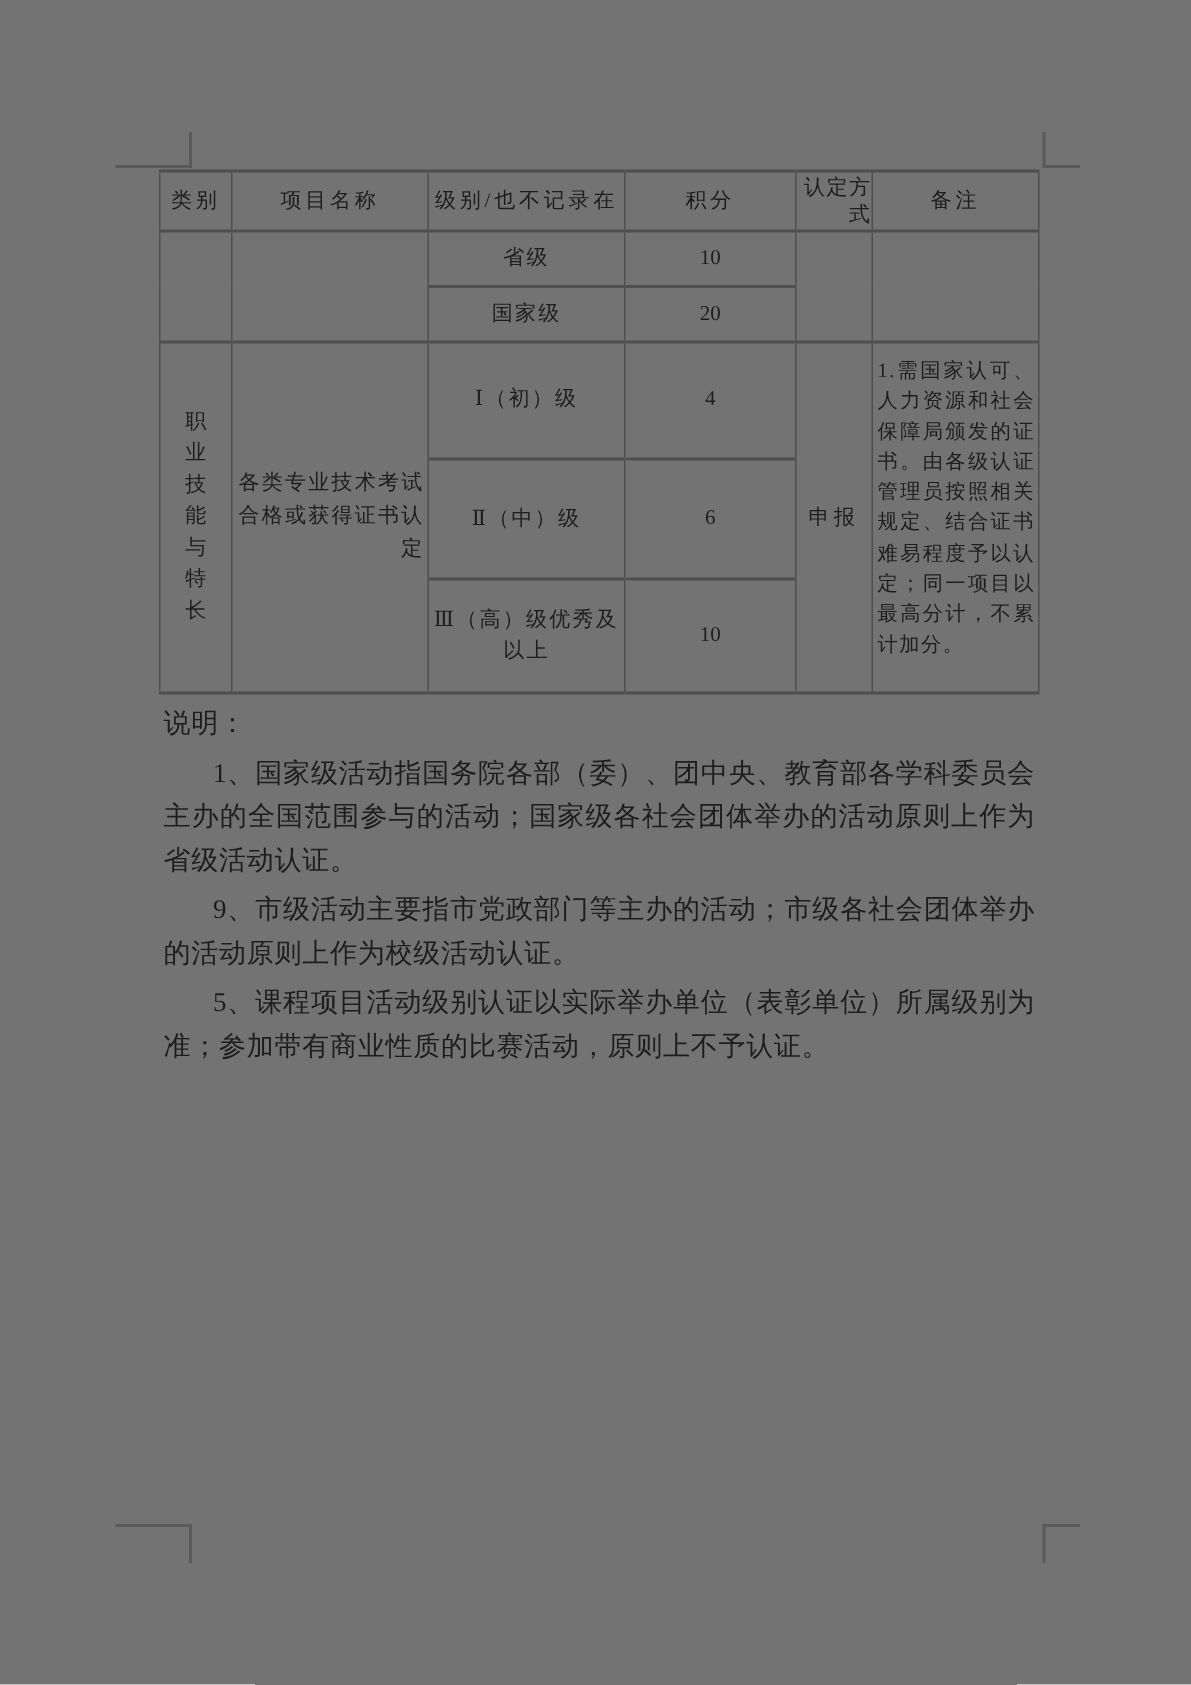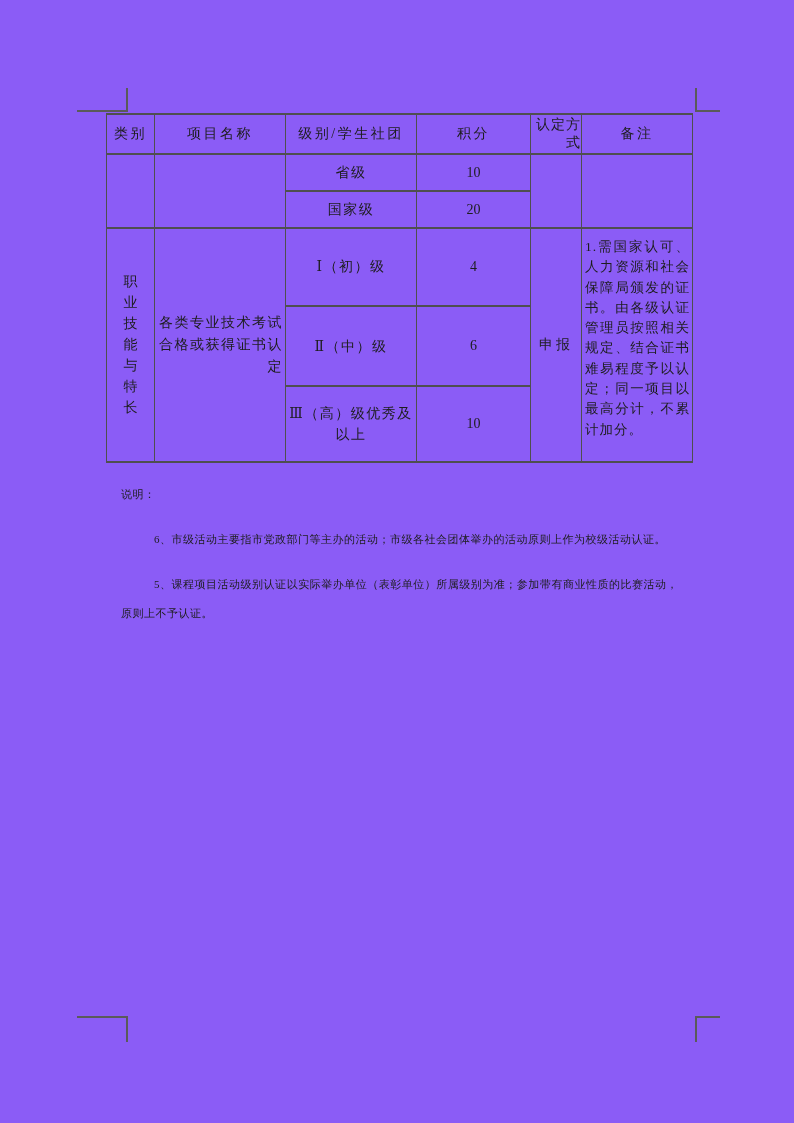--- a/index.html
+++ b/index.html
@@ -1,20 +1,20 @@
 <!DOCTYPE html>
 <html><head>
 <meta charset="utf-8">
 <style>
   html, body { margin: 0; padding: 0; background: #ffffff; }
   .page {
     position: relative;
     width: 794px;
     height: 1123px;
-    background: #8b5cf6;
+    background: #737373;
     font-family: "Liberation Serif", "DejaVu Serif", serif;
     color: #1d1d1d;
     overflow: hidden;
   }
 
   
   .mark { position: absolute; }
   .mark-tl { left: 77px;  top: 88px;   width: 49px; height: 22px;
              border-right: 2px solid #5a5a5a; border-bottom: 2px solid #5a5a5a; }
   .mark-tr { left: 695px; top: 88px;   width: 23px; height: 22px;
@@ -76,22 +76,22 @@
   }
 
   
   .notes {
     position: absolute;
     left: 105px;
     top: 464px;
     width: 589px;
   }
   .notes p {
-    margin: 16px;
-    font-size: 11px;
+    margin: 4px;
+    font-size: 18px;
     line-height: 29px;
     text-align: justify;
     text-justify: inter-ideograph;
     letter-spacing: 0.5px;
   }
   .notes p.note-item { text-indent: 33px; }
 </style>
 </head>
 <body>
 
@@ -108,21 +108,21 @@
       <col style="width:131px">
       <col style="width:131px">
       <col style="width:114px">
       <col style="width:51px">
       <col style="width:111px">
     </colgroup>
     <thead>
       <tr style="height:40px">
         <th>类别</th>
         <th>项目名称</th>
-        <th>级别/学生社团</th>
+        <th>级别/也不记录在</th>
         <th>积分</th>
         <th class="hdr-certify">认定方式</th>
         <th>备注</th>
       </tr>
     </thead>
     <tbody>
 
       <tr style="height:37px">
         <td class="cat-cell" rowspan="2"></td>
         <td class="proj-cell" rowspan="2"></td>
@@ -152,17 +152,18 @@
       </tr>
       <tr style="height:73px">
         <td class="level-cell">Ⅲ（高）级优秀及以上</td>
         <td class="points-cell">10</td>
       </tr>
     </tbody>
   </table>
 
   <div class="notes">
     <p>说明：</p>
-    <p class="note-item">6、市级活动主要指市党政部门等主办的活动；市级各社会团体举办的活动原则上作为校级活动认证。</p>
+    <p class="note-item">1、国家级活动指国务院各部（委）、团中央、教育部各学科委员会主办的全国范围参与的活动；国家级各社会团体举办的活动原则上作为省级活动认证。</p>
+    <p class="note-item">9、市级活动主要指市党政部门等主办的活动；市级各社会团体举办的活动原则上作为校级活动认证。</p>
     <p class="note-item">5、课程项目活动级别认证以实际举办单位（表彰单位）所属级别为准；参加带有商业性质的比赛活动，原则上不予认证。</p>
   </div>
 
 </div>
 
 </body></html>

